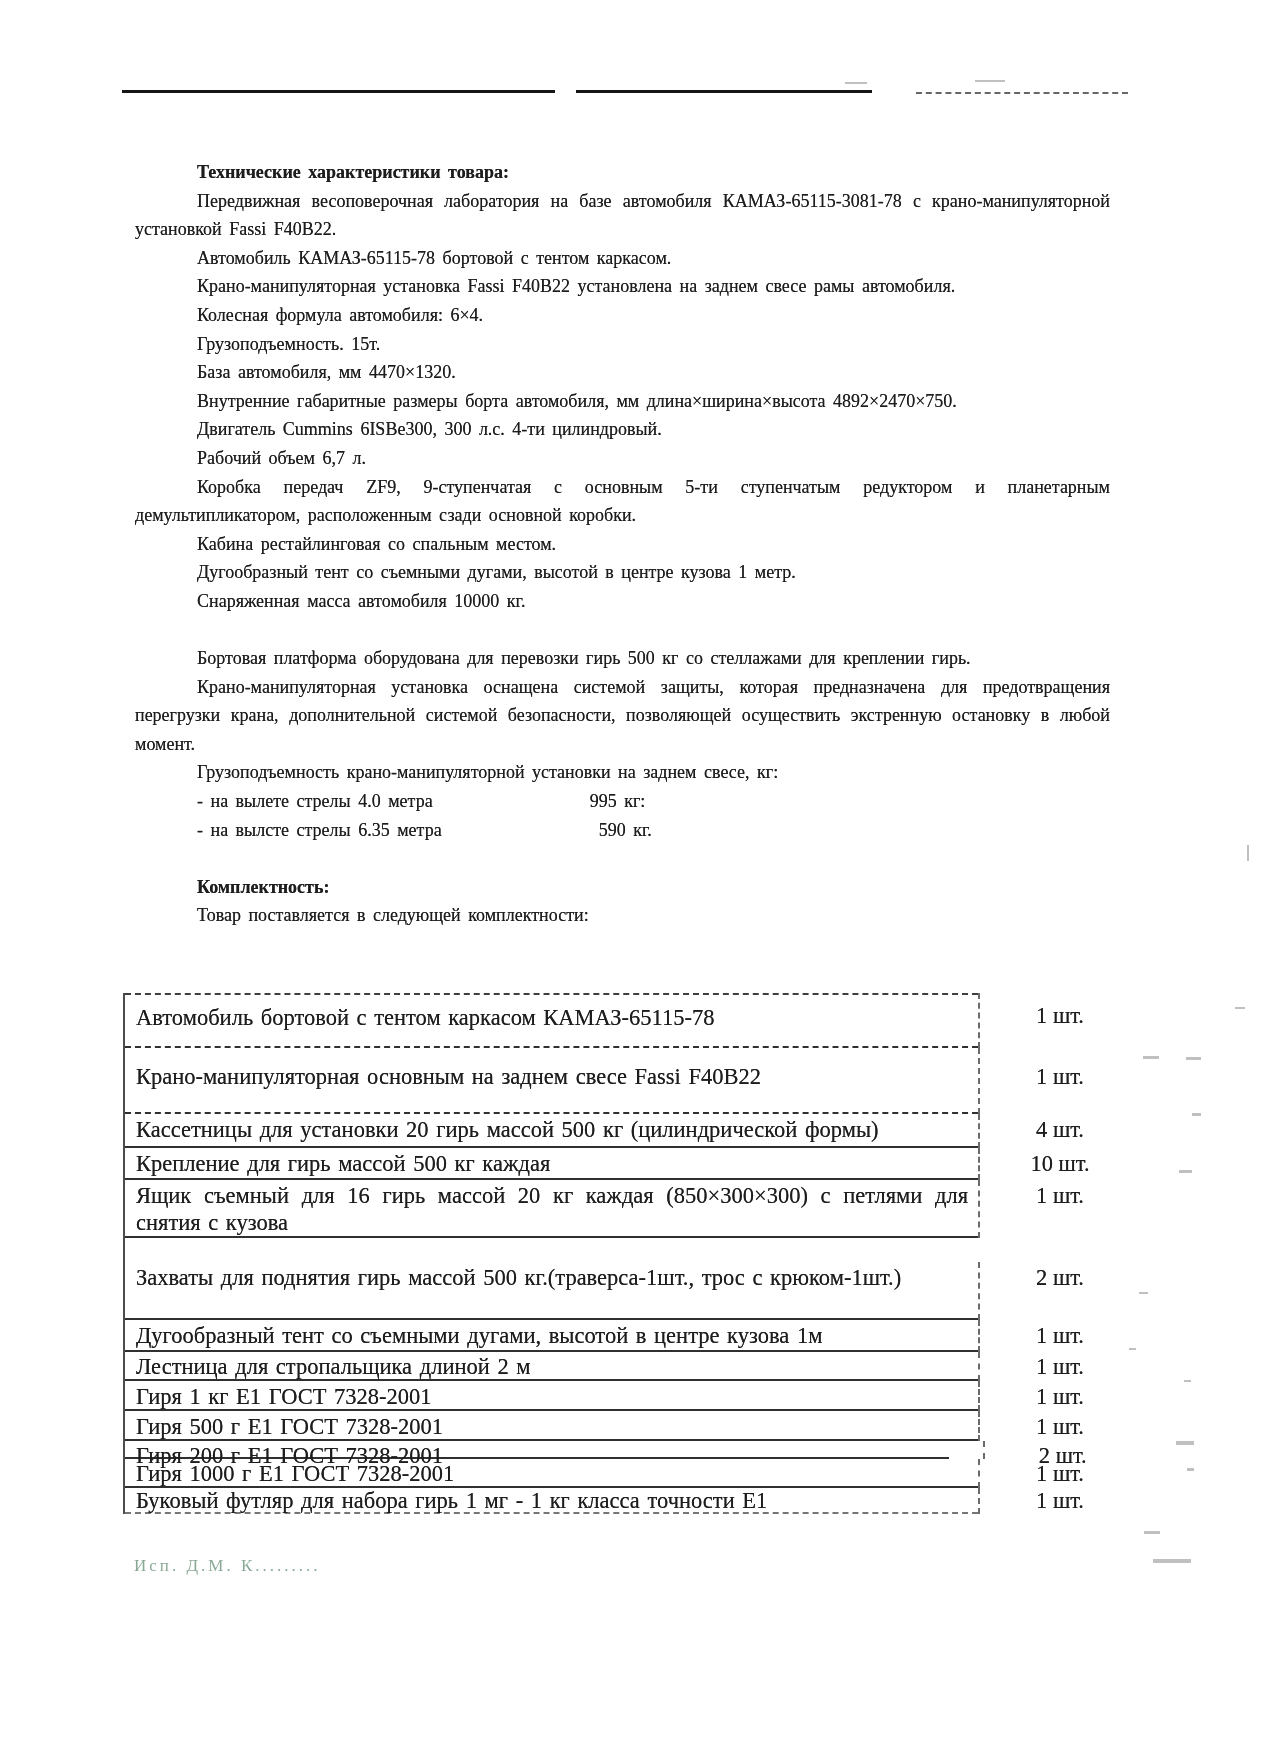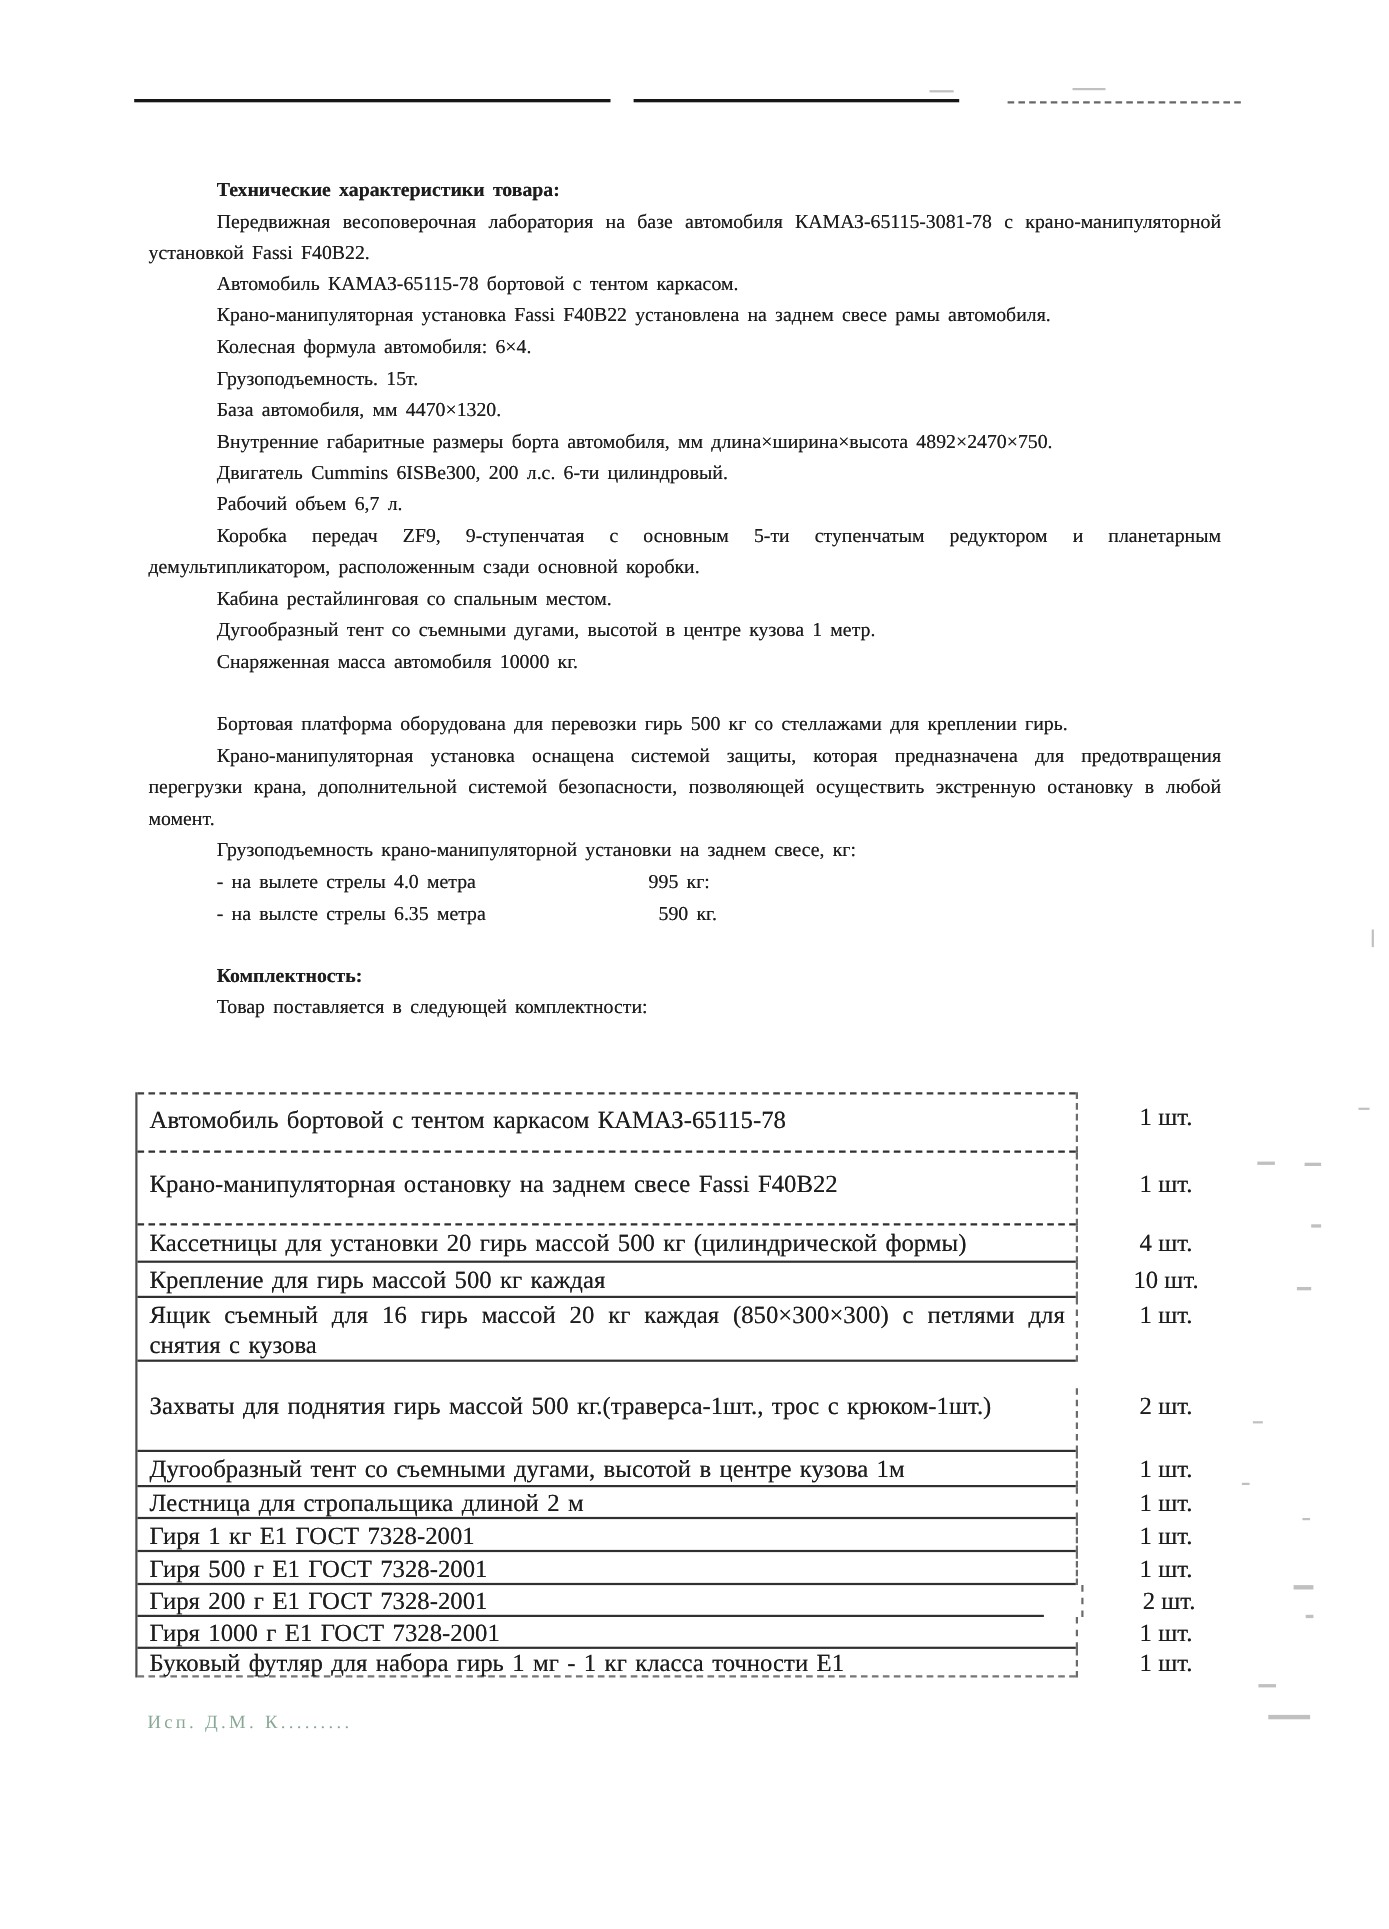--- a/index.html
+++ b/index.html
@@ -53,21 +53,21 @@
   .t-row:nth-child(2) .cell{padding-top:15px;}
   .t-row:nth-child(2) .cell.desc{border-bottom-style:dashed;}
   .t-row:nth-child(3){height:34px;justify-content:flex-end;}
   .t-row:nth-child(4){height:32px;}
   .t-row:nth-child(5){height:58px;}
   .t-row:nth-child(6){height:58px;margin-top:24px;}
   .t-row:nth-child(7){height:32px;}
   .t-row:nth-child(8){height:29px;}
   .t-row:nth-child(9){height:30px;}
   .t-row:nth-child(10){height:30px;}
-  .t-row:nth-child(11){height:29px;gap:34px;}
+  .t-row:nth-child(11){height:18px;gap:34px;}
   .t-row:nth-child(12){height:29px;}
   .t-row:nth-child(13){height:26px;}
   .t-row:nth-child(13) .cell{padding-top:1px;line-height:24px;}
   .t-row:nth-child(13) .cell.desc{border-bottom:2px dashed rgba(60,60,60,.7);}
   .t-row:nth-child(8) .cell,.t-row:nth-child(11) .cell,.t-row:nth-child(12) .cell{line-height:26px;}
 
   
   .exec-note{
     position:absolute;left:134px;top:1556px;font-size:17px;color:#14532d;
     opacity:.5;letter-spacing:3px;white-space:nowrap;
@@ -86,21 +86,21 @@
 
   <div class="content">
     <p class="heading">Технические характеристики товара:</p>
     <p>Передвижная весоповерочная лаборатория на базе автомобиля КАМАЗ-65115-3081-78 с крано-манипуляторной установкой Fassi F40B22.</p>
     <p>Автомобиль КАМАЗ-65115-78 бортовой с тентом каркасом.</p>
     <p>Крано-манипуляторная установка Fassi F40B22 установлена на заднем свесе рамы автомобиля.</p>
     <p>Колесная формула автомобиля: 6×4.</p>
     <p>Грузоподъемность. 15т.</p>
     <p>База автомобиля, мм 4470×1320.</p>
     <p>Внутренние габаритные размеры борта автомобиля, мм  длина×ширина×высота 4892×2470×750.</p>
-    <p>Двигатель Cummins 6ISBe300, 200 л.с. 6-ти цилиндровый.</p>
+    <p>Двигатель Cummins 6ISBe300, 300 л.с. 4-ти цилиндровый.</p>
     <p>Рабочий объем 6,7 л.</p>
     <p>Коробка передач ZF9, 9-ступенчатая с основным 5-ти ступенчатым редуктором и планетарным демультипликатором, расположенным сзади основной коробки.</p>
     <p>Кабина рестайлинговая со спальным местом.</p>
     <p>Дугообразный тент со съемными дугами, высотой в центре кузова 1 метр.</p>
     <p>Снаряженная масса автомобиля 10000 кг.</p>
 
     <p class="gap-before">Бортовая платформа оборудована для перевозки гирь 500 кг со стеллажами для креплении гирь.</p>
     <p>Крано-манипуляторная установка оснащена системой защиты, которая предназначена для предотвращения перегрузки крана, дополнительной системой безопасности, позволяющей осуществить экстренную остановку в любой момент.</p>
     <p>Грузоподъемность крано-манипуляторной установки на заднем свесе, кг:</p>
     <p class="boom-row"><span>- на вылете стрелы 4.0 метра</span><span class="boom-val">995 кг:</span></p>
@@ -109,21 +109,21 @@
     <p class="heading gap-before">Комплектность:</p>
     <p>Товар поставляется в следующей комплектности:</p>
   </div>
 
   <div class="kit-table">
     <div class="t-row">
       <div class="cell desc">Автомобиль бортовой с тентом каркасом КАМАЗ-65115-78</div>
       <div class="cell qty">1 шт.</div>
     </div>
     <div class="t-row">
-      <div class="cell desc">Крано-манипуляторная остановку на заднем свесе  Fassi F40B22</div>
+      <div class="cell desc">Крано-манипуляторная основным на заднем свесе  Fassi F40B22</div>
       <div class="cell qty">1 шт.</div>
     </div>
     <div class="t-row">
       <div class="cell desc">Кассетницы для установки 20 гирь массой 500 кг (цилиндрической формы)</div>
       <div class="cell qty">4 шт.</div>
     </div>
     <div class="t-row">
       <div class="cell desc">Крепление для гирь массой 500 кг каждая</div>
       <div class="cell qty">10 шт.</div>
     </div>

